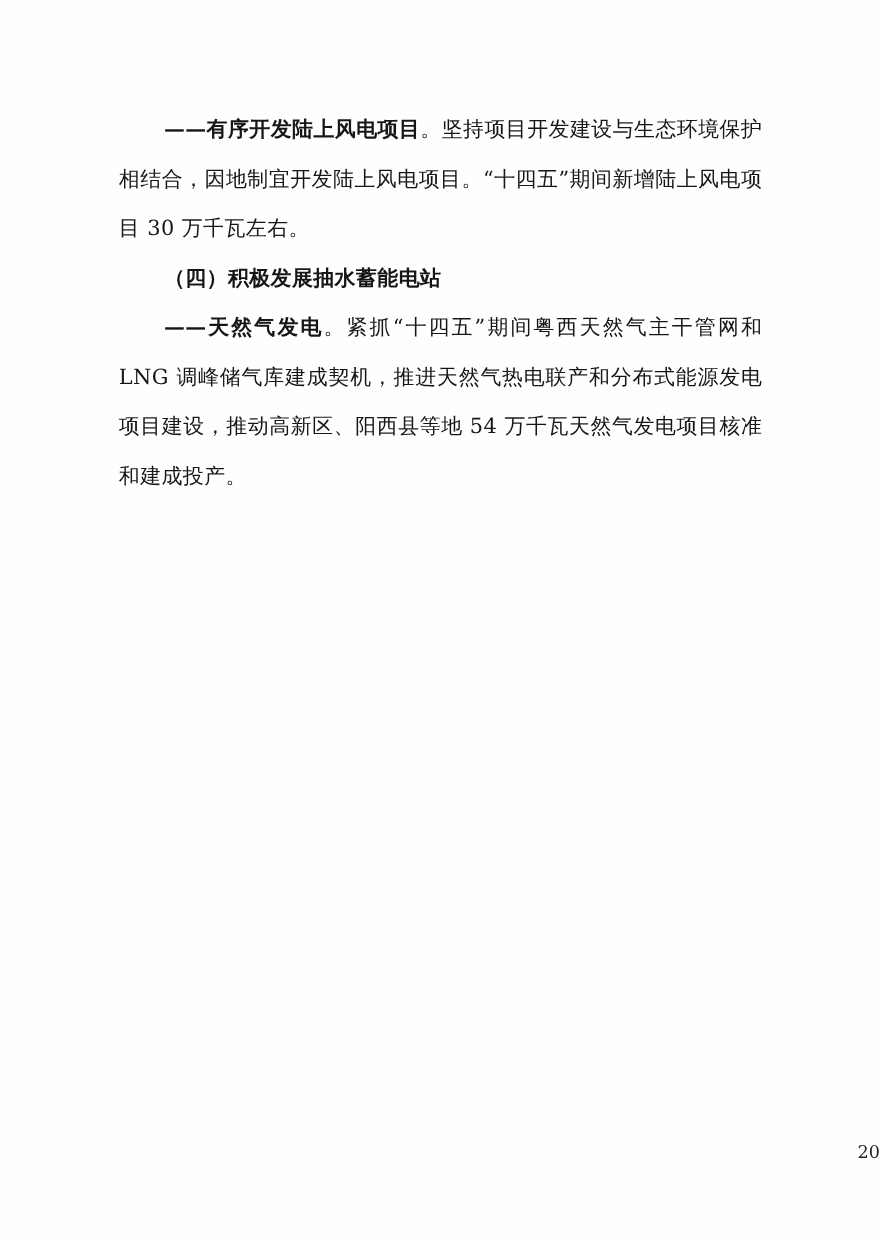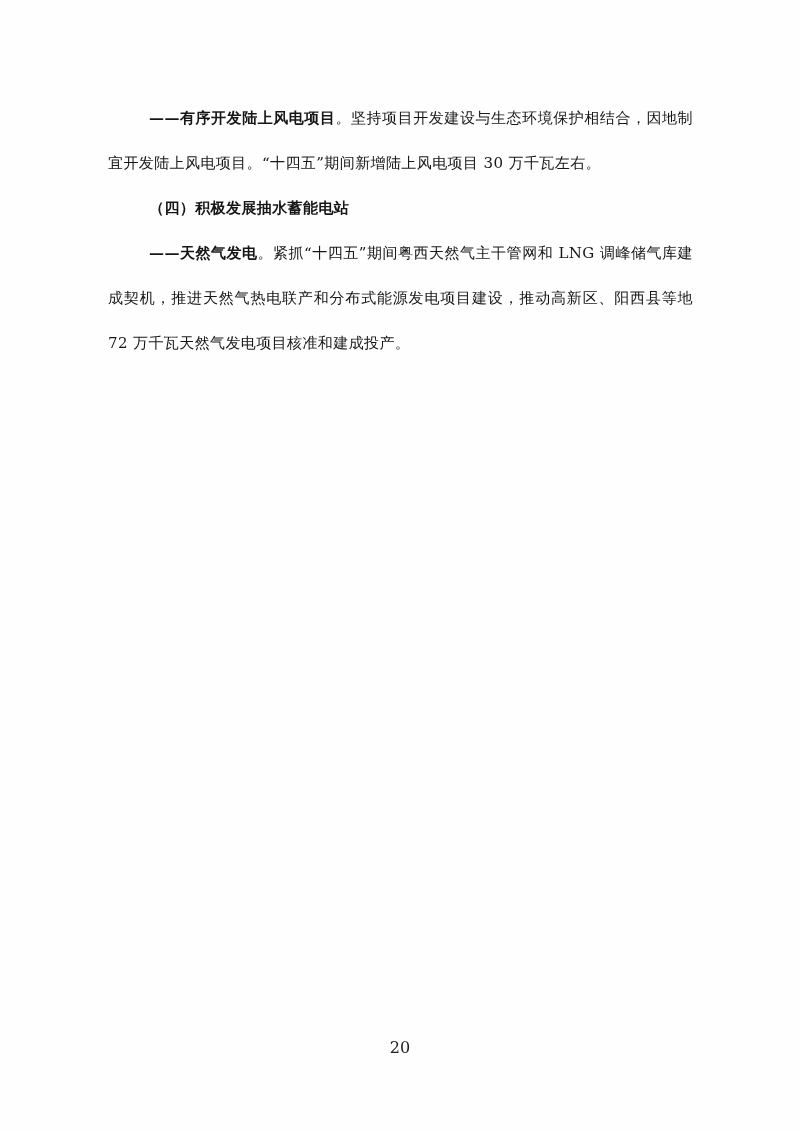--- a/index.html
+++ b/index.html
@@ -23,21 +23,21 @@
     background: #fefefe;
   }
   .content {
     position: absolute;
     left: 108px;
     top: 96px;
     width: 585px;
   }
   p {
     margin: 0;
-    font-size: 15px;
+    font-size: 19px;
     line-height: 45px;
     text-align: justify;
     text-justify: inter-ideograph;
     letter-spacing: 0.4px;
     color: #161616;
   }
   p.indent {
     text-indent: 41px;
   }
   p.heading {
@@ -45,40 +45,40 @@
     font-weight: bold;
   }
   .bold {
     font-weight: bold;
   }
   .pagenum {
     position: absolute;
     left: 0;
     top: 1038px;
     width: 800px;
-    text-align: center;
+    text-align: right;
     font-size: 16px;
     font-family: "DejaVu Serif", "Liberation Serif", serif;
     color: #222;
   }
 </style>
 </head>
 <body>
 
 <div class="page">
   <div class="content">
 
     <p class="indent"><span class="bold">——有序开发陆上风电项目</span><span>。坚持项目开发建设与生态环境保护相结合，因地制宜开发陆上风电项目。“十四五”期间新增陆上风电项目 30 万千瓦左右。</span></p>
 
 
 
 
     <p class="heading">（四）积极发展抽水蓄能电站</p>
 
 
 
-    <p class="indent"><span class="bold">——天然气发电</span><span>。紧抓“十四五”期间粤西天然气主干管网和 LNG 调峰储气库建成契机，推进天然气热电联产和分布式能源发电项目建设，推动高新区、阳西县等地 72 万千瓦天然气发电项目核准和建成投产。</span></p>
+    <p class="indent"><span class="bold">——天然气发电</span><span>。紧抓“十四五”期间粤西天然气主干管网和 LNG 调峰储气库建成契机，推进天然气热电联产和分布式能源发电项目建设，推动高新区、阳西县等地 54 万千瓦天然气发电项目核准和建成投产。</span></p>
 
 
   </div>
 
   <div class="pagenum">20</div>
 </div>
 
 </body></html>

